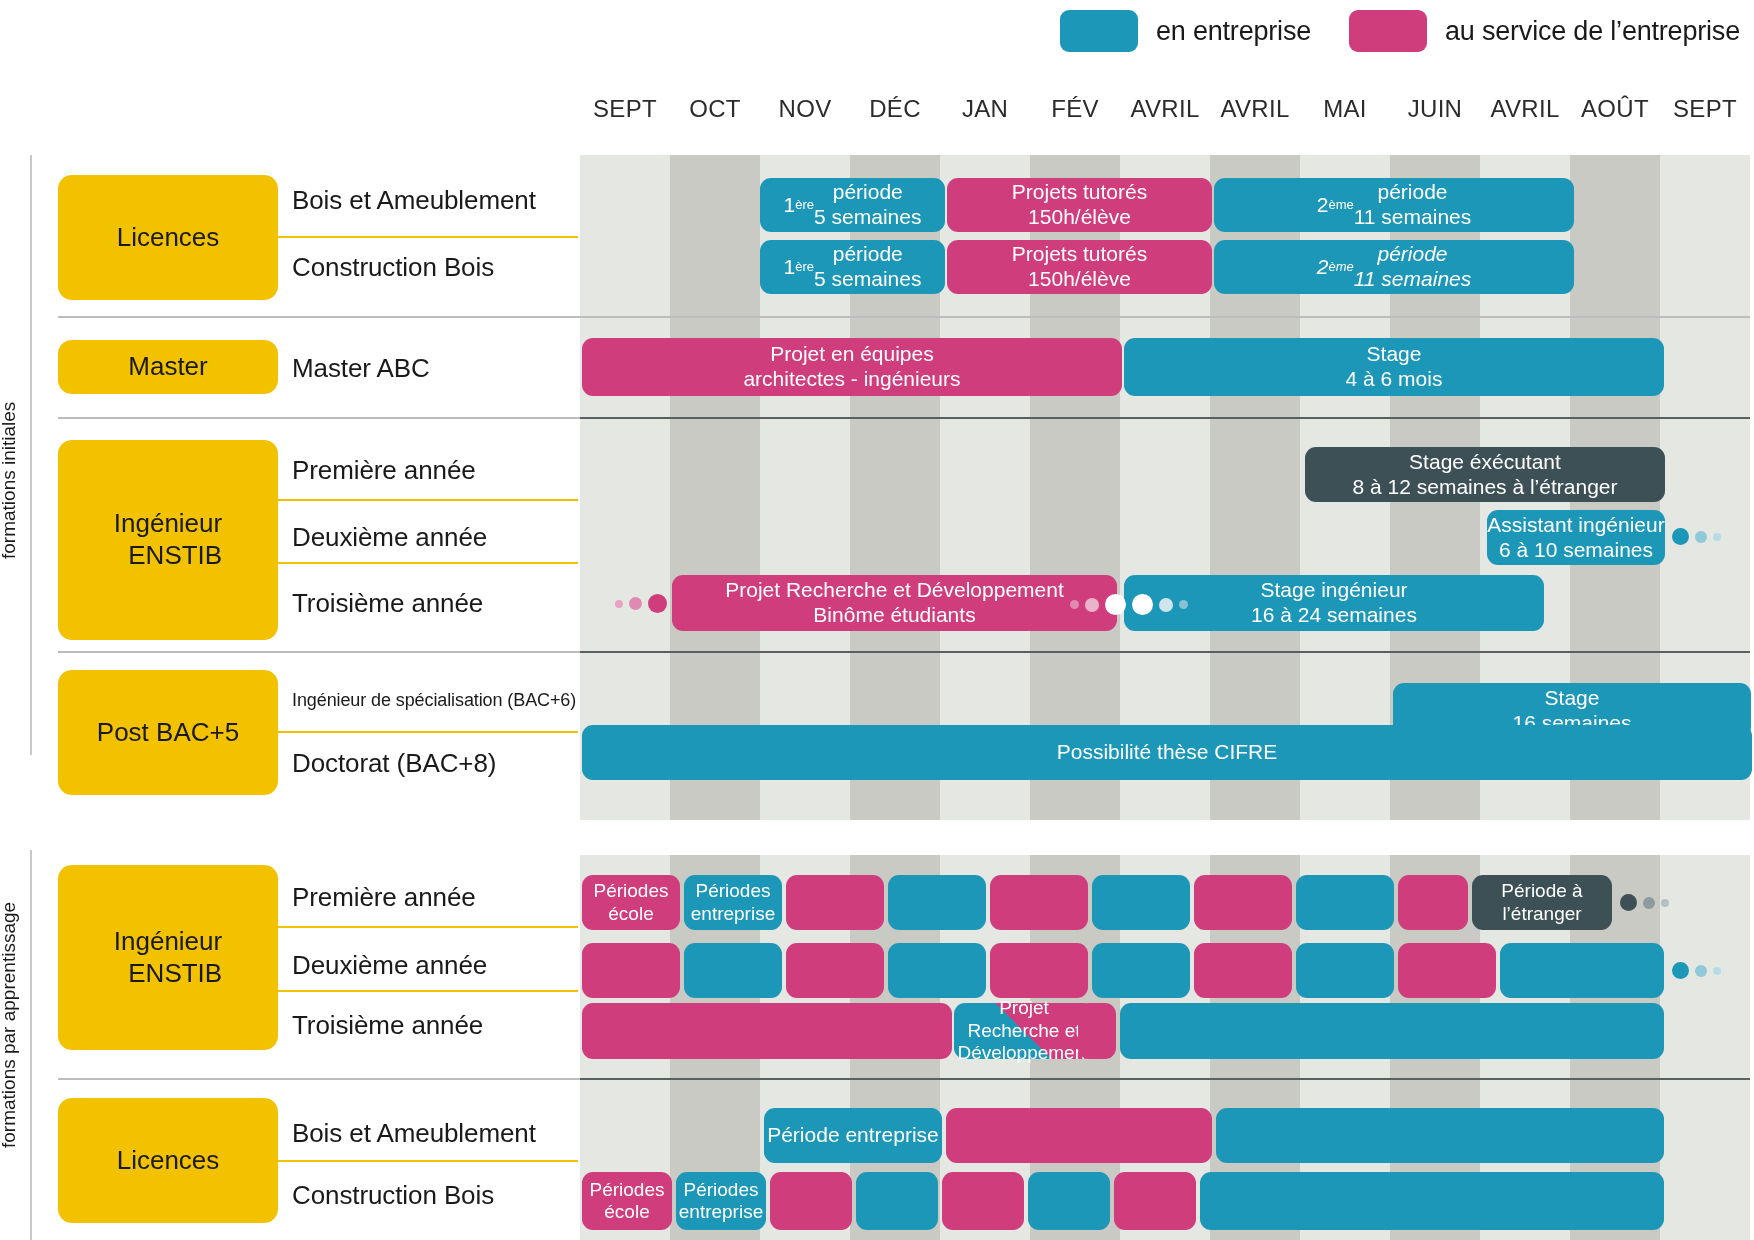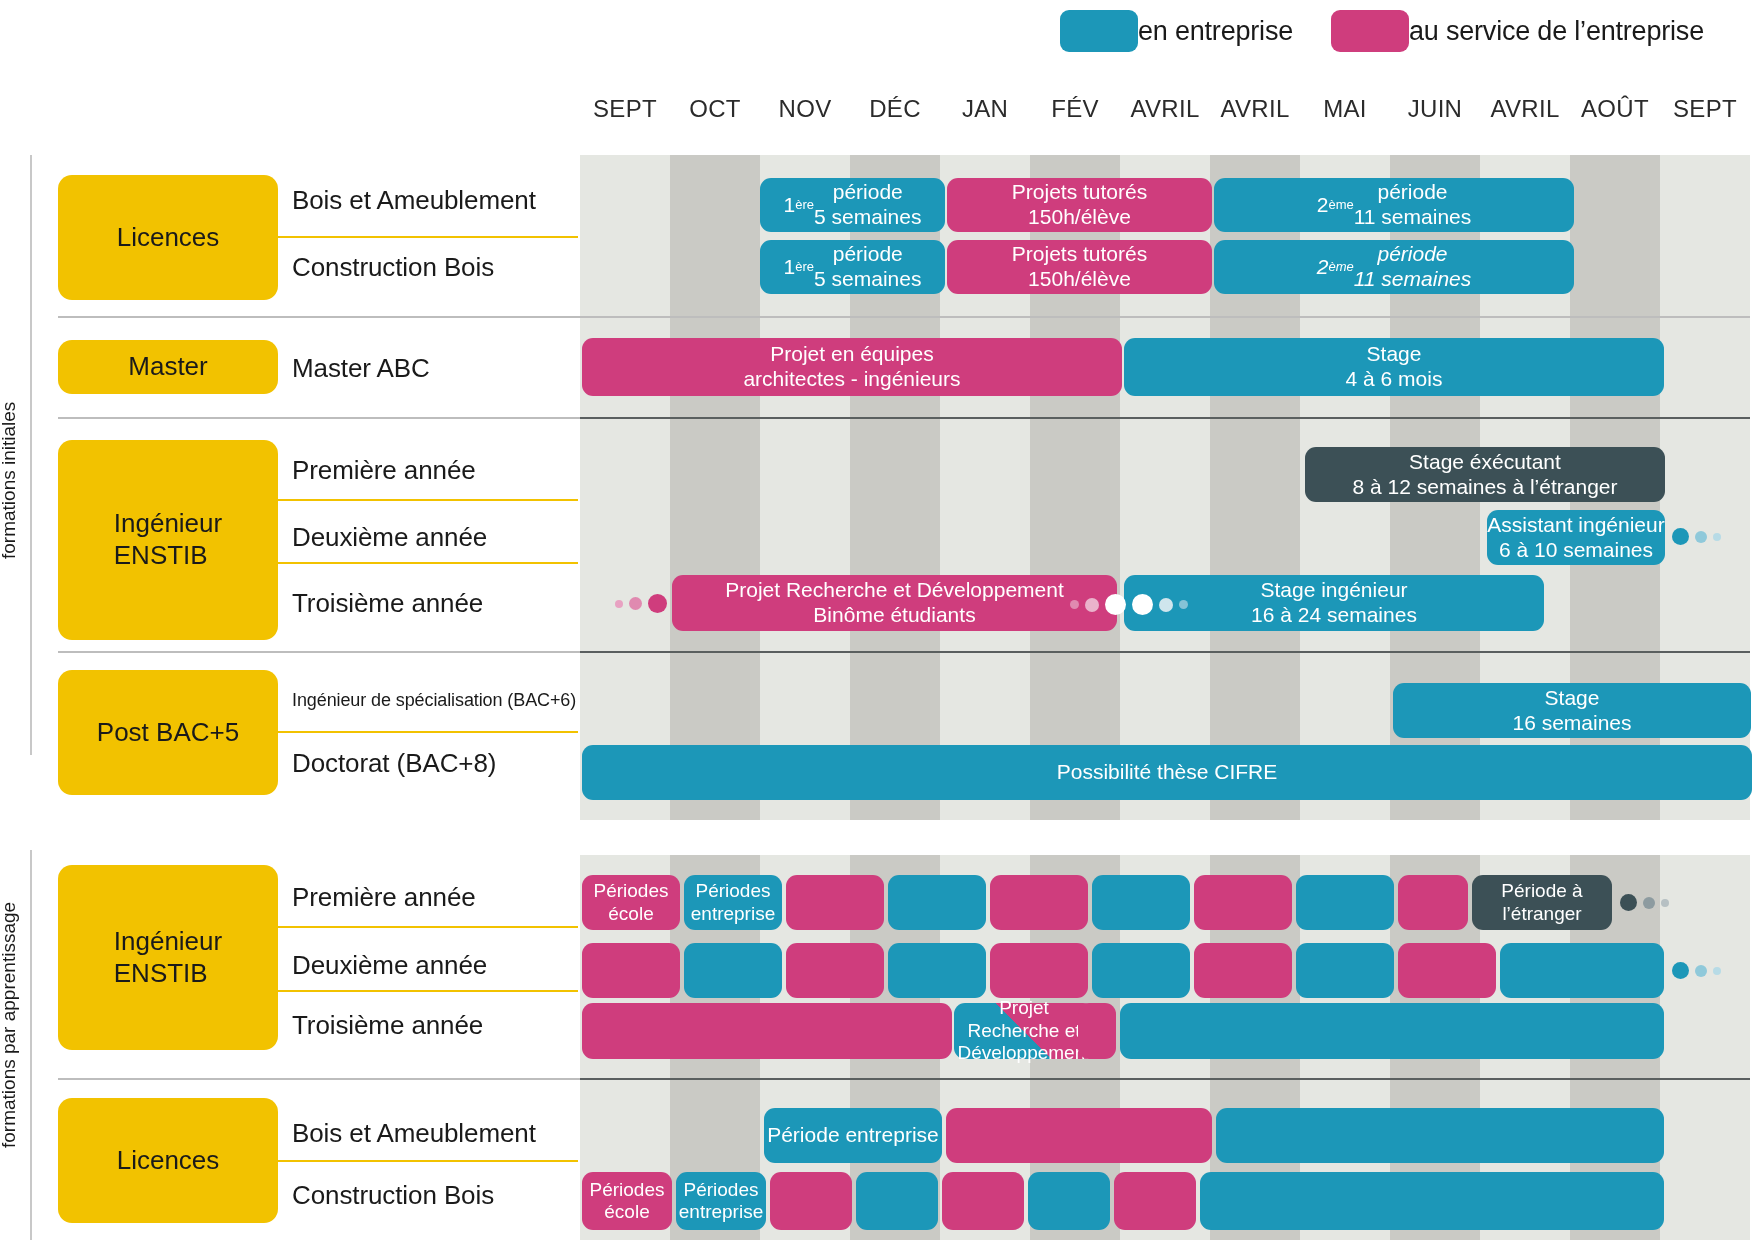--- a/index.html
+++ b/index.html
@@ -20,21 +20,21 @@
   .legend {
     position: absolute;
     top: 0px; left: 1060px;
     height: 62px;
     display: flex; align-items: center; gap: 0px;
   }
   .legend-swatch {
     width: 78px; height: 42px; border-radius: 9px;
   }
   .legend-label {
-    font-size: 27px; color: #1a1a1a; margin-right: 38px;
+    font-size: 27px; color: #1a1a1a; margin-left: 18px; margin-right: 38px;
     white-space: nowrap; letter-spacing: -0.2px;
   }
 
   
   .side-label {
     position: absolute;
     left: -2px;
     font-size: 19px; color: #1a1a1a;
     writing-mode: vertical-rl;
     transform: rotate(180deg);
@@ -78,21 +78,21 @@
   .row-label.small { font-size: 18px; }
 
   .cat-box {
     position: absolute;
     left: 58px;
     background: #f2c200;
     border-radius: 14px;
     color: #1a1a1a;
     font-size: 26px;
     display: flex; align-items: center; justify-content: center;
-    text-align: left;
+    text-align: right;
     line-height: 1.22;
   }
 
   .yellow-rule {
     position: absolute; left: 276px; height: 2px; background: #f2c200;
   }
   .sep-rule {
     position: absolute; left: 58px; height: 2px; background: #bdbdbd;
   }
   .dark-rule {
@@ -261,21 +261,21 @@
   <div class="sep-rule" style="top:651px; width:1692px;"></div>
   <div class="dark-rule" style="top:651px; left:580px; width:1170px;"></div>
 
   <div class="cat-box" style="top:670px; height:125px; width:220px;">Post BAC+5</div>
   <div class="row-label small" style="top:690px;">Ingénieur de spécialisation (BAC+6)</div>
   <div class="yellow-rule" style="top:731px; width:302px;"></div>
   <div class="row-label" style="top:748px;">Doctorat (BAC+8)</div>
 
   <div class="bar blue" style="top:683px; left:1393px; width:358px; height:55px;">Stage
 16 semaines</div>
-  <div class="bar blue" style="top:745px; left:582px; width:1170px; height:55px;">Possibilité thèse CIFRE</div>
+  <div class="bar blue" style="top:725px; left:582px; width:1170px; height:55px;">Possibilité thèse CIFRE</div>
 
   <div class="cat-box" style="top:865px; height:185px; width:220px; white-space:pre-line;">Ingénieur
 ENSTIB</div>
   <div class="row-label" style="top:882px;">Première année</div>
   <div class="yellow-rule" style="top:926px; width:302px;"></div>
   <div class="row-label" style="top:950px;">Deuxième année</div>
   <div class="yellow-rule" style="top:990px; width:302px;"></div>
   <div class="row-label" style="top:1010px;">Troisième année</div>
 
   <div class="bar pink" style="top:875px; left:582px; width:98px; height:55px; font-size:19px;">Périodes

